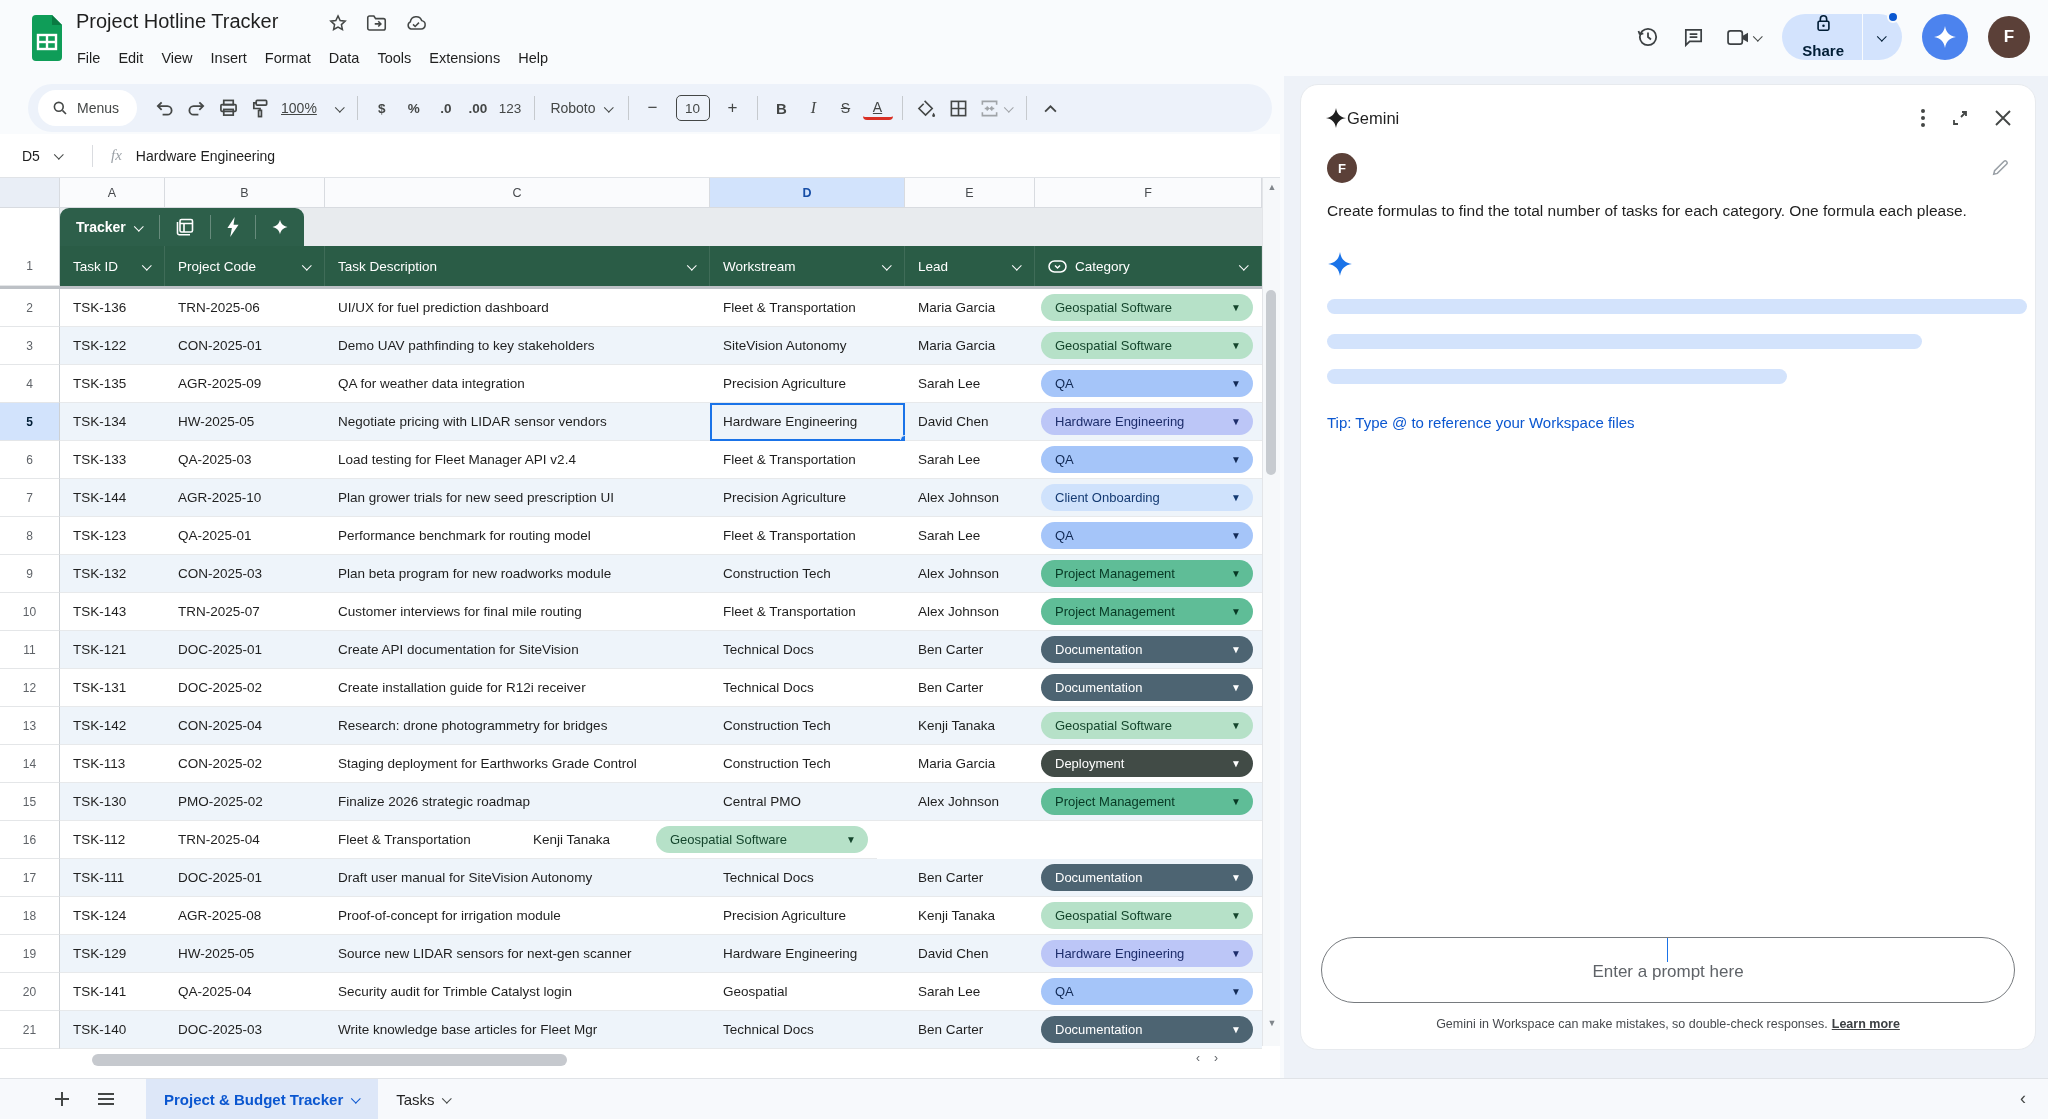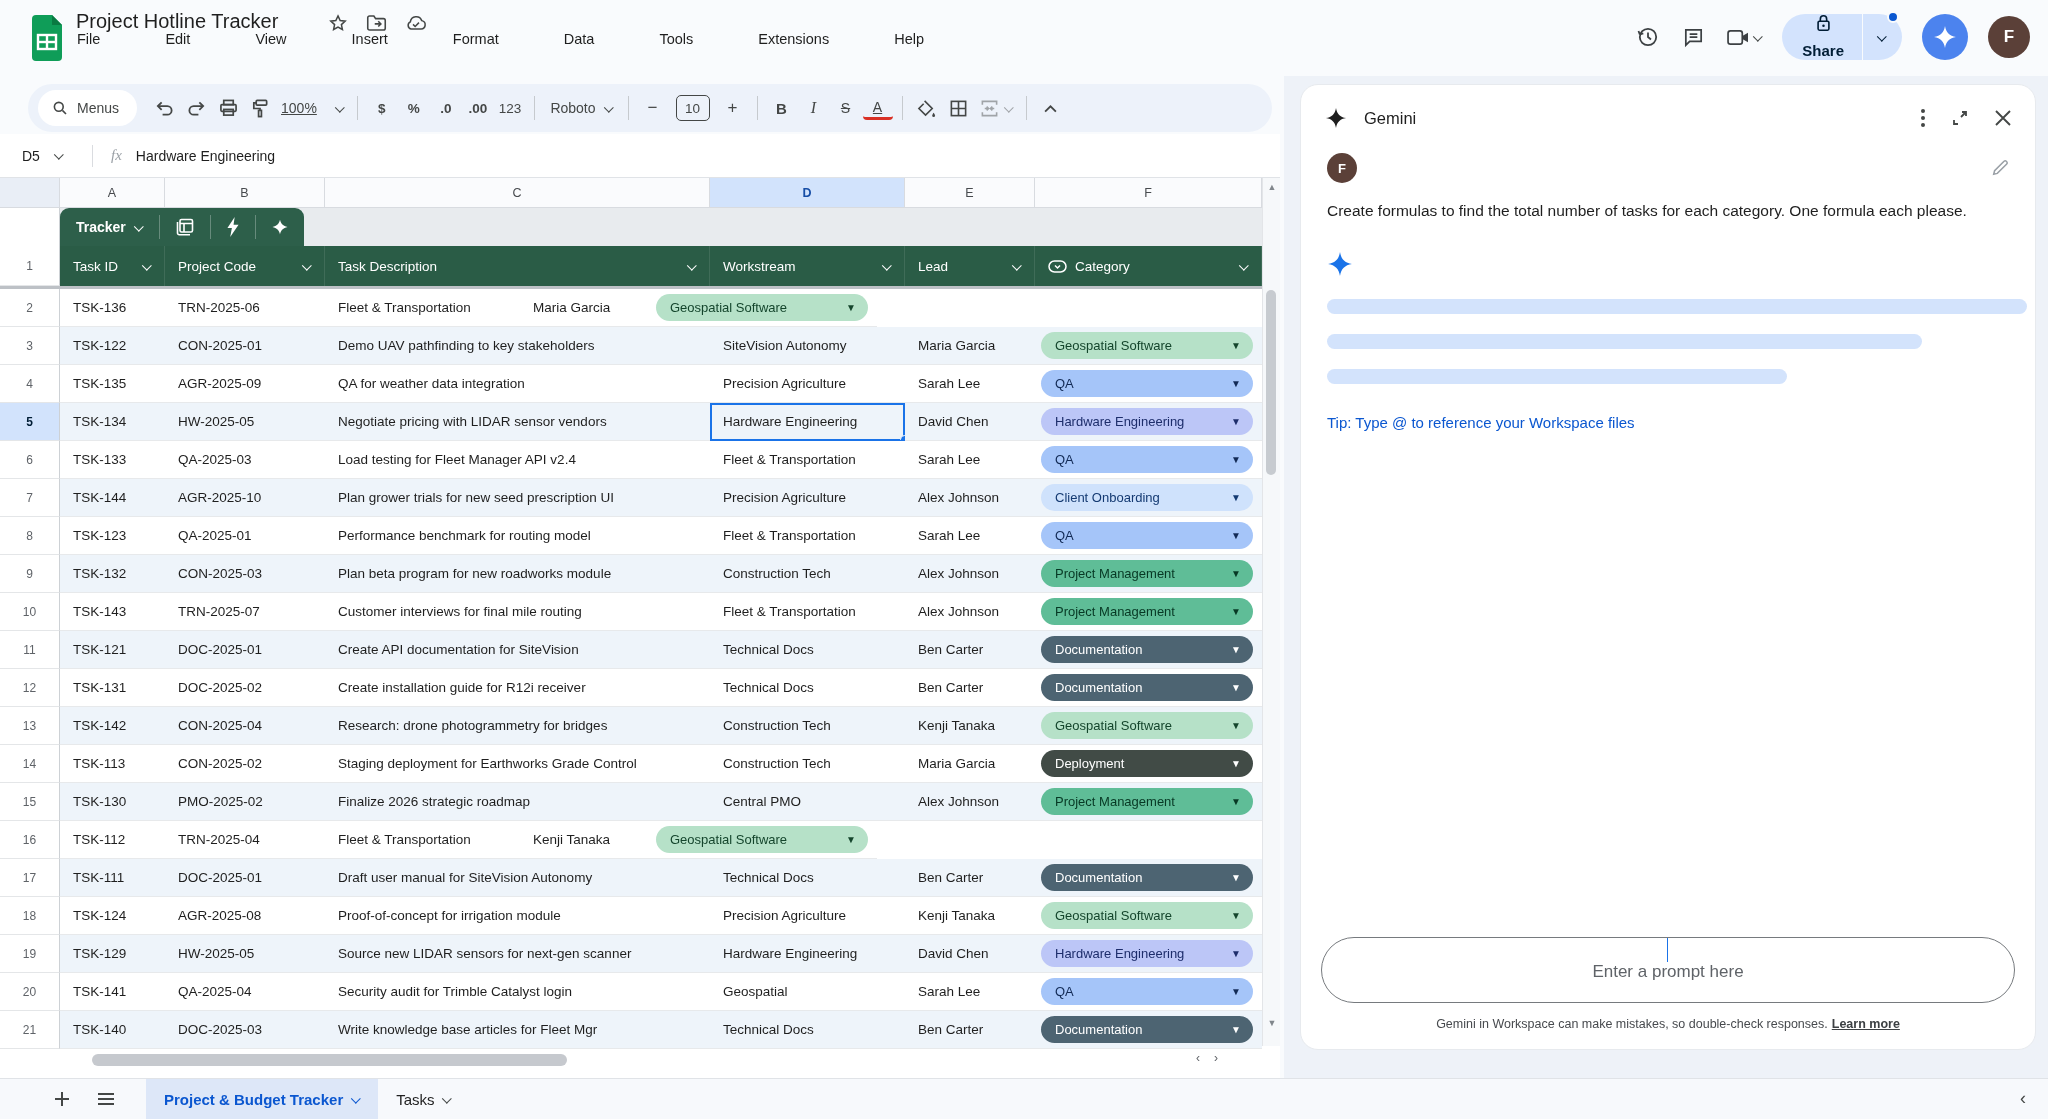--- a/index.html
+++ b/index.html
@@ -11,21 +11,21 @@
     overflow: hidden;
     color:#1f1f1f;
   }
   svg { display:block; }
 
   
   .topbar { position:absolute; left:0; top:0; width:2048px; height:76px; background:#f9fbfd; }
   .logo { position:absolute; left:30px; top:15px; }
   .doc-title { position:absolute; left:76px; top:10px; font-size:20px; color:#1f1f1f; white-space:nowrap; }
   .title-icons { position:absolute; left:328px; top:13px; display:flex; gap:18px; align-items:center; color:#444746; }
-  .menubar { position:absolute; left:68px; top:27px; display:flex;gap:47px; }
+  .menubar { position:absolute; left:68px; top:46px; display:flex; }
   .menubar span { font-size:14.5px; color:#1f1f1f; padding:4px 9px; border-radius:6px; cursor:default; }
   .top-actions { position:absolute; right:18px; top:14px; display:flex; align-items:center; gap:20px; }
   .icon-btn { width:26px; height:26px; display:flex; align-items:center; justify-content:center; color:#3c4043; }
   .vid-wrap { display:flex; align-items:center; gap:4px; }
   .share-pill { position:relative; display:flex; align-items:center; height:46px; border-radius:23px; overflow:visible; }
   .share-main { display:flex; align-items:center; gap:10px; background:#d3e3fd; height:46px; padding:0 18px 0 20px; border-radius:23px 0 0 23px;flex-direction:column; }
   .share-main span { font-size:15px; font-weight:600; color:#001d35; }
   .share-caret { width:40px; height:46px; background:#d3e3fd; border-left:1.5px solid #f9fbfd; border-radius:0 23px 23px 0; display:flex; align-items:center; justify-content:center; }
   .share-dot { position:absolute; right:3px; top:-3px; width:12px; height:12px; border-radius:50%; background:#0b57d0; border:2px solid #f9fbfd; }
   .gem-btn { width:46px; height:46px; border-radius:50%; background:#4c83ee; display:flex; align-items:center; justify-content:center; }
@@ -99,21 +99,21 @@
   .bottombar { position:absolute; left:0; top:1078px; width:2048px; height:41px; background:#f7f9fc; border-top:1px solid #e0e3e7; display:flex; align-items:center; }
   .bb-icon { width:44px; display:flex; justify-content:center; color:#444746; }
   .tab-active { margin-left:18px; height:41px; background:#dde7f8; display:flex; align-items:center; gap:10px; padding:0 18px; color:#0b57d0; font-size:15px; font-weight:700; }
   .tab { height:41px; display:flex; align-items:center; gap:9px; padding:0 18px; color:#1f1f1f; font-size:15px; font-weight:500; }
   .chev.dark { border-color:#444746; }
   .bb-collapse { position:absolute; right:22px; top:9px; color:#444746; font-size:18px; }
 
   
   .panel-bg { position:absolute; left:1284px; top:76px; width:764px; height:1002px; background:#eef2f8; }
   .panel { position:absolute; left:1300px; top:84px; width:736px; height:966px; background:#fff; border-radius:18px; border:1px solid #e7eaee; }
-  .p-head { display:flex; align-items:center; gap:17px; padding:22px 24px 10px 24px; }
+  .p-head { display:flex; align-items:center; gap:0; padding:22px 24px 10px 24px; }
   .p-head .ttl { font-size:16.5px; font-weight:500; color:#1f1f1f; flex:1; }
   .p-hicons { display:flex; align-items:center; gap:26px; color:#444746; }
   .p-user { display:flex; align-items:center; padding:14px 26px 0 26px; }
   .p-avatar { width:30px; height:30px; border-radius:50%; background:#5b4038; color:#fff; font-size:13px; font-weight:600; display:flex; align-items:center; justify-content:center; }
   .p-user .sp { flex:1; }
   .p-prompt { padding:16px 40px 0 26px; font-size:15.5px; line-height:1.55; color:#1f1f1f; }
   .p-spark { margin:28px 0 0 26px; }
   .skel { margin-left:26px; height:15px; border-radius:8px; background:#d3e3fc; }
   .skel.s1 { margin-top:22px; width:700px; }
   .skel.s2 { margin-top:20px; width:595px; }
@@ -390,20 +390,21 @@
         <span class="chev white"></span>
       </div>
     </div>
   <div class="hshadow"></div>
 
   <div id="rows">
       <div class="row">
         <div class="gut">2</div>
         <div class="cell cA">TSK-136</div>
         <div class="cell cB">TRN-2025-06</div>
+        <div class="cell cC">UI/UX for fuel prediction dashboard</div>
         <div class="cell cD">Fleet &amp; Transportation</div>
         <div class="cell cE">Maria Garcia</div>
         <div class="cell cF chipcell">
           <div class="catchip" style="background: rgb(182, 225, 200); color: rgb(20, 69, 44);">
             <span>Geospatial Software</span>
             <span class="tri" style="color: rgb(20, 69, 44);">▼</span>
           </div>
         </div>
       </div>
       <div class="row tint">

